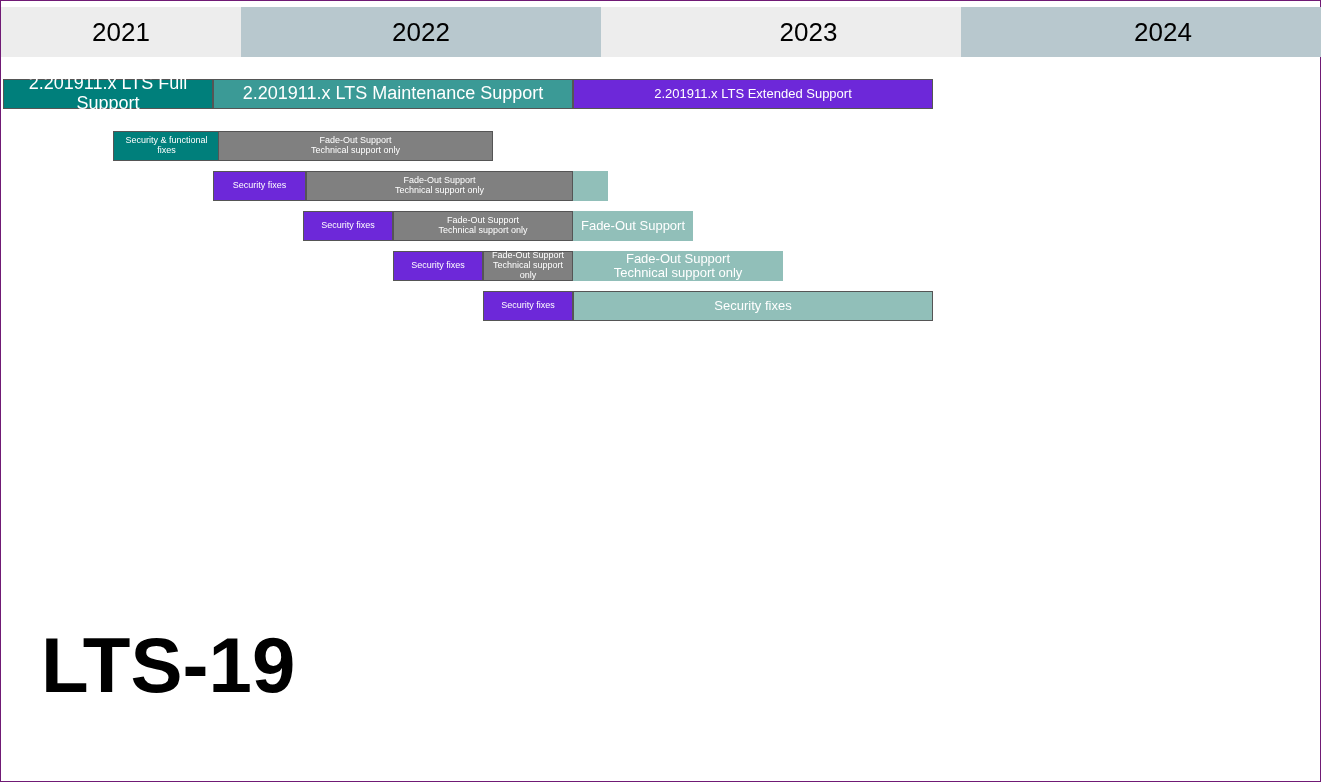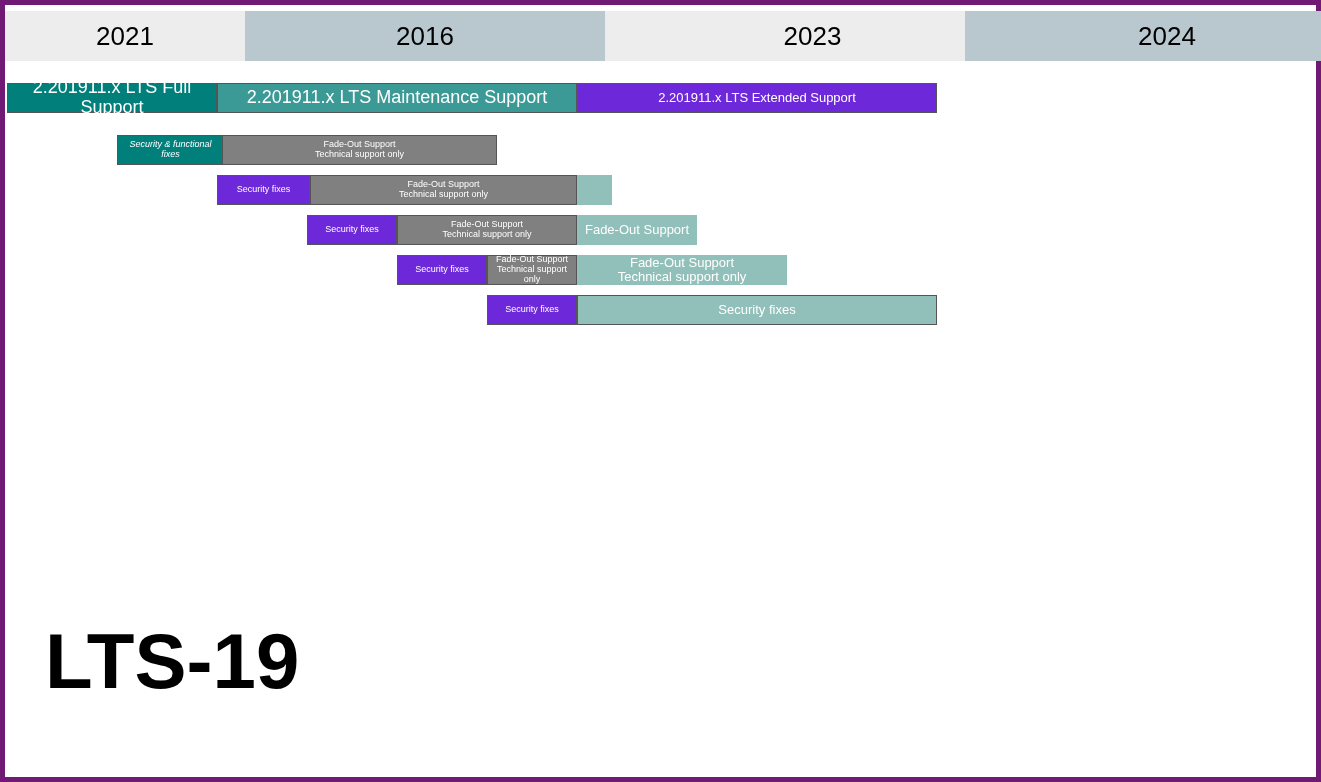--- a/index.html
+++ b/index.html
@@ -1,17 +1,17 @@
 <!DOCTYPE html>
 <html><head>
 <meta charset="utf-8">
 <style>
   * { box-sizing: border-box; margin: 0; padding: 0; }
   html, body { width: 1321px; height: 782px; font-family: Helvetica, Arial, sans-serif; background: #fff; }
-  .frame { position: relative; width: 1321px; height: 782px; border: 5px solid #701a75; }
+  .frame { position: relative; width: 1321px; height: 782px; border: 1px solid #701a75; }
 
   
   .years { position: absolute; left: 0; top: 6px; height: 50px; width: 100%; }
   .year  { position: absolute; top: 0; height: 50px; line-height: 50px; text-align: center;
            font-size: 26px; color: #000; }
   .y-even { background: #ededed; }
   .y-odd  { background: #b8c8ce; }
 
   
   .row  { position: absolute; left: 0; width: 100%; height: 30px; }
@@ -30,33 +30,33 @@
 
   .title { position: absolute; left: 40px; bottom: 70px; font-size: 78px; font-weight: 700; color: #000; }
 </style>
 </head>
 <body>
 
 <div class="frame">
 
   <div class="years">
       <div class="year y-even" style="left: 0px; width: 240px;">2021</div>
-      <div class="year y-odd" style="left: 240px; width: 360px;">2016</div>
+      <div class="year y-odd" style="left: 240px; width: 360px;">2022</div>
       <div class="year y-even" style="left: 600px; width: 415px;">2023</div>
       <div class="year y-odd" style="left: 960px; width: 404px;">2024</div>
     </div>
 
   <div id="rows">
       <div class="row" style="top: 78px; height: 40px;">
         <div class="bar c-dark" style="left: 2px; width: 210px; height: 30px;">2.201911.x LTS Full Support</div>
         <div class="bar c-teal" style="left: 212px; width: 360px; height: 30px;">2.201911.x LTS Maintenance Support</div>
         <div class="bar c-lteal med" style="left: 572px; width: 360px; height: 30px;">2.201911.x LTS Extended Support</div>
       </div>
       <div class="row" style="top: 130px; height: 30px;">
-        <div class="bar c-dark small" style="left: 112px; width: 107px; height: 30px; font-style: italic;">Security &amp; functional fixes</div>
+        <div class="bar c-dark small" style="left: 112px; width: 107px; height: 30px;">Security &amp; functional fixes</div>
         <div class="bar c-gray small" style="left: 217px; width: 275px; height: 30px;">Fade-Out Support<br>Technical support only</div>
       </div>
       <div class="row" style="top: 170px; height: 30px;">
         <div class="bar c-lteal small" style="left: 212px; width: 93px; height: 30px;">Security fixes</div>
         <div class="bar c-gray small" style="left: 305px; width: 267px; height: 30px;">Fade-Out Support<br>Technical support only</div>
         <div class="bar c-pale nb small" style="left: 572px; width: 35px; height: 30px;"></div>
       </div>
       <div class="row" style="top: 210px; height: 30px;">
         <div class="bar c-lteal small" style="left: 302px; width: 90px; height: 30px;">Security fixes</div>
         <div class="bar c-gray small" style="left: 392px; width: 180px; height: 30px;">Fade-Out Support<br>Technical support only</div>

